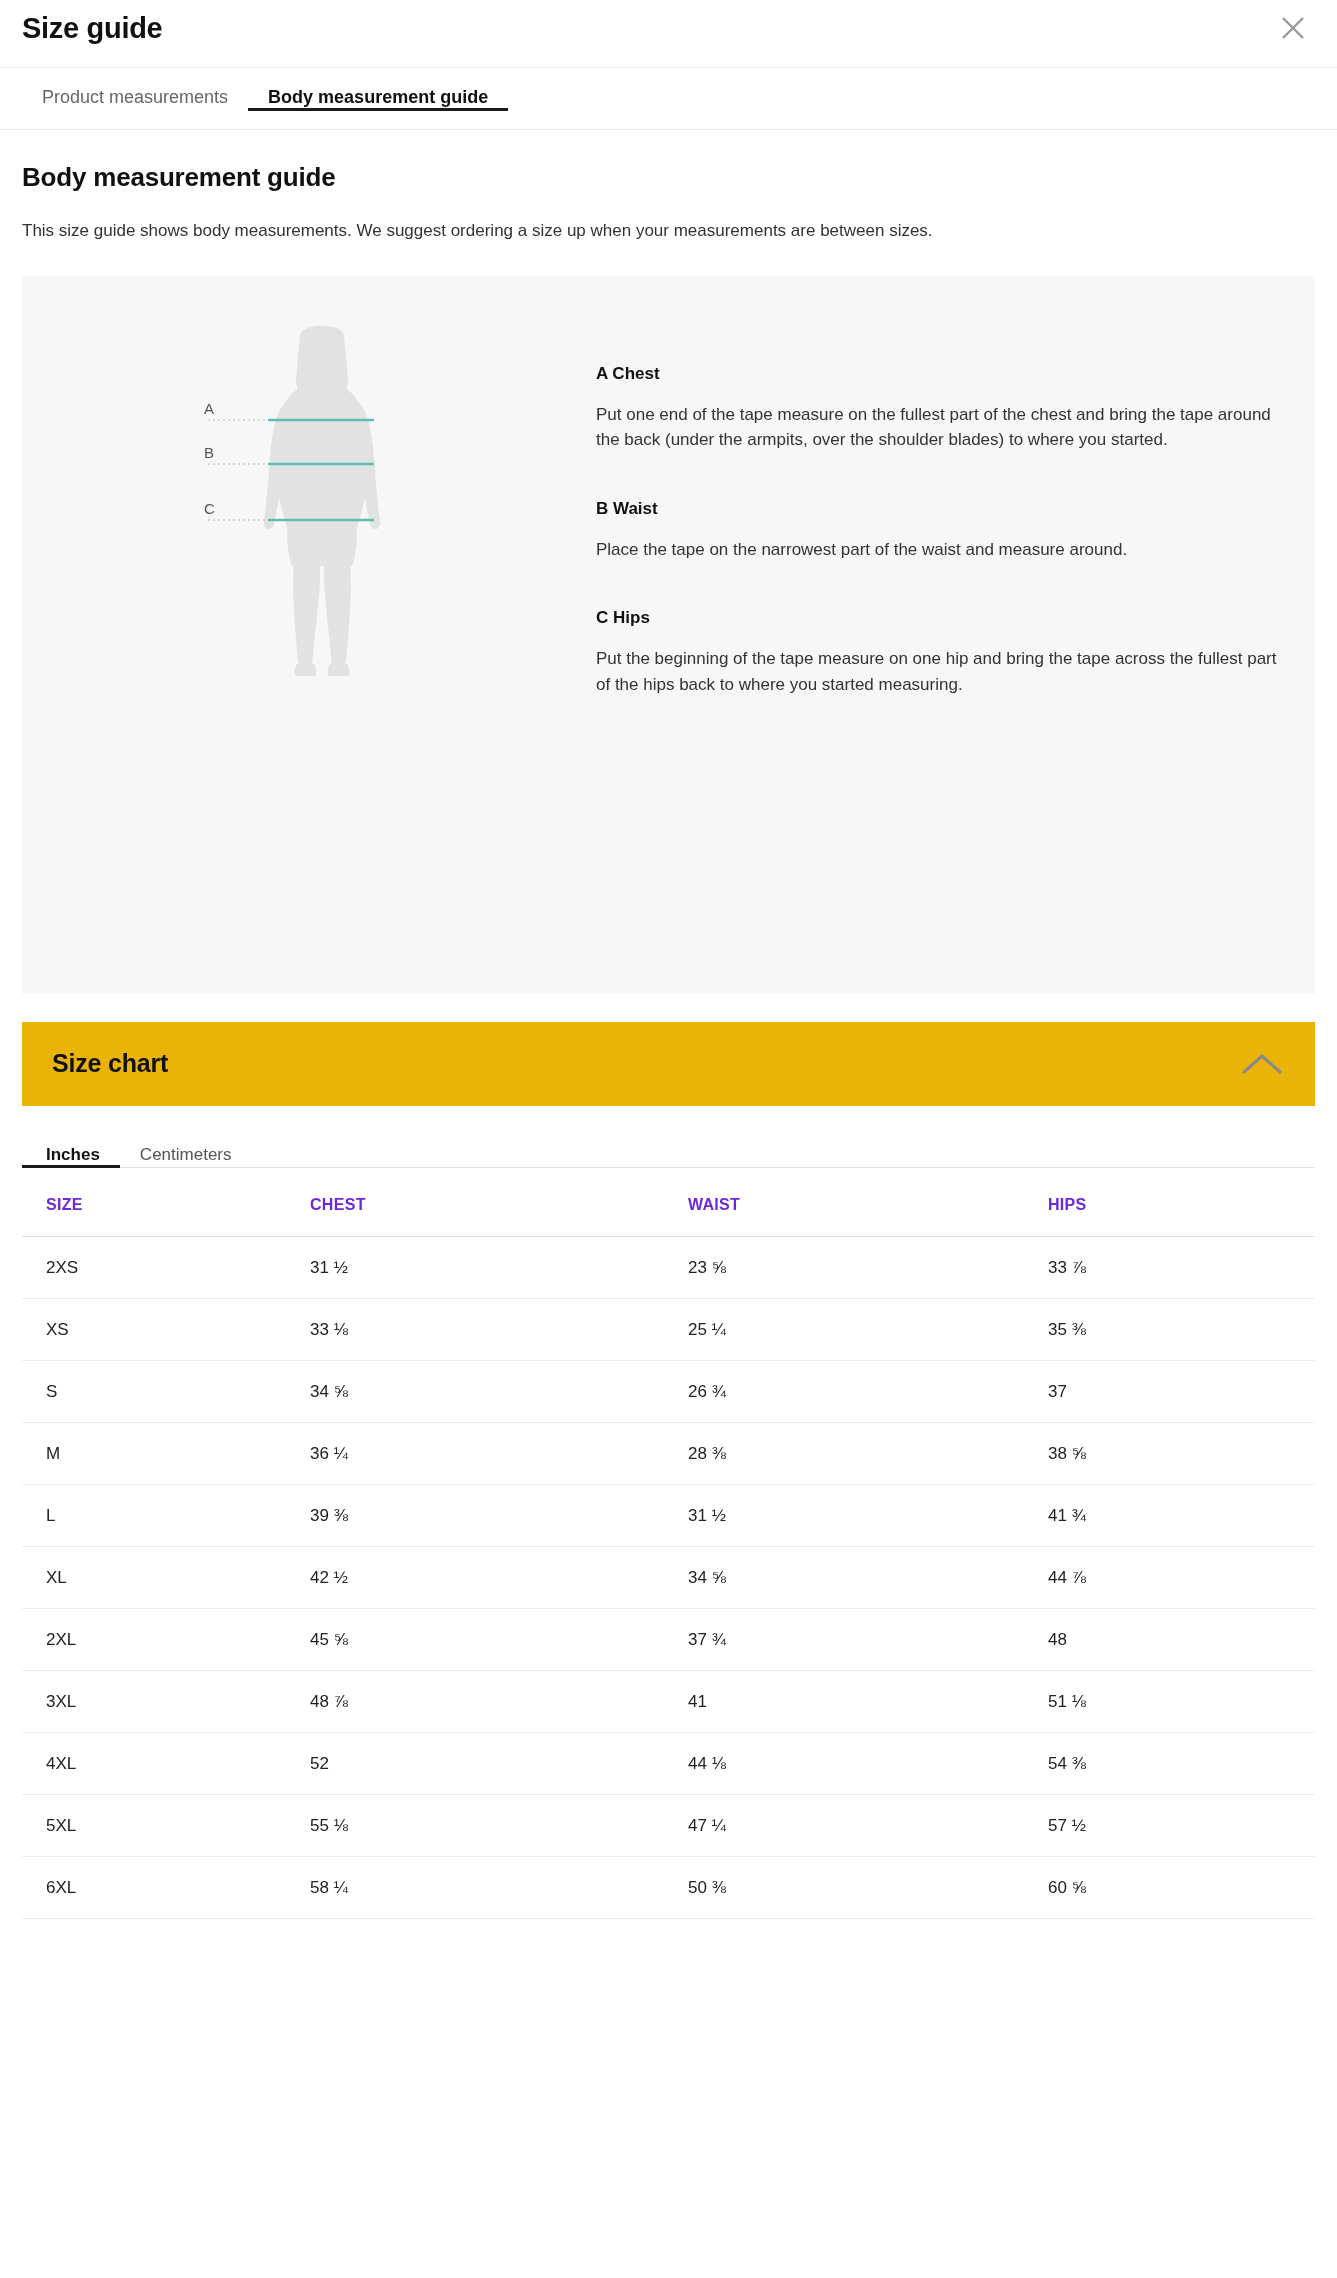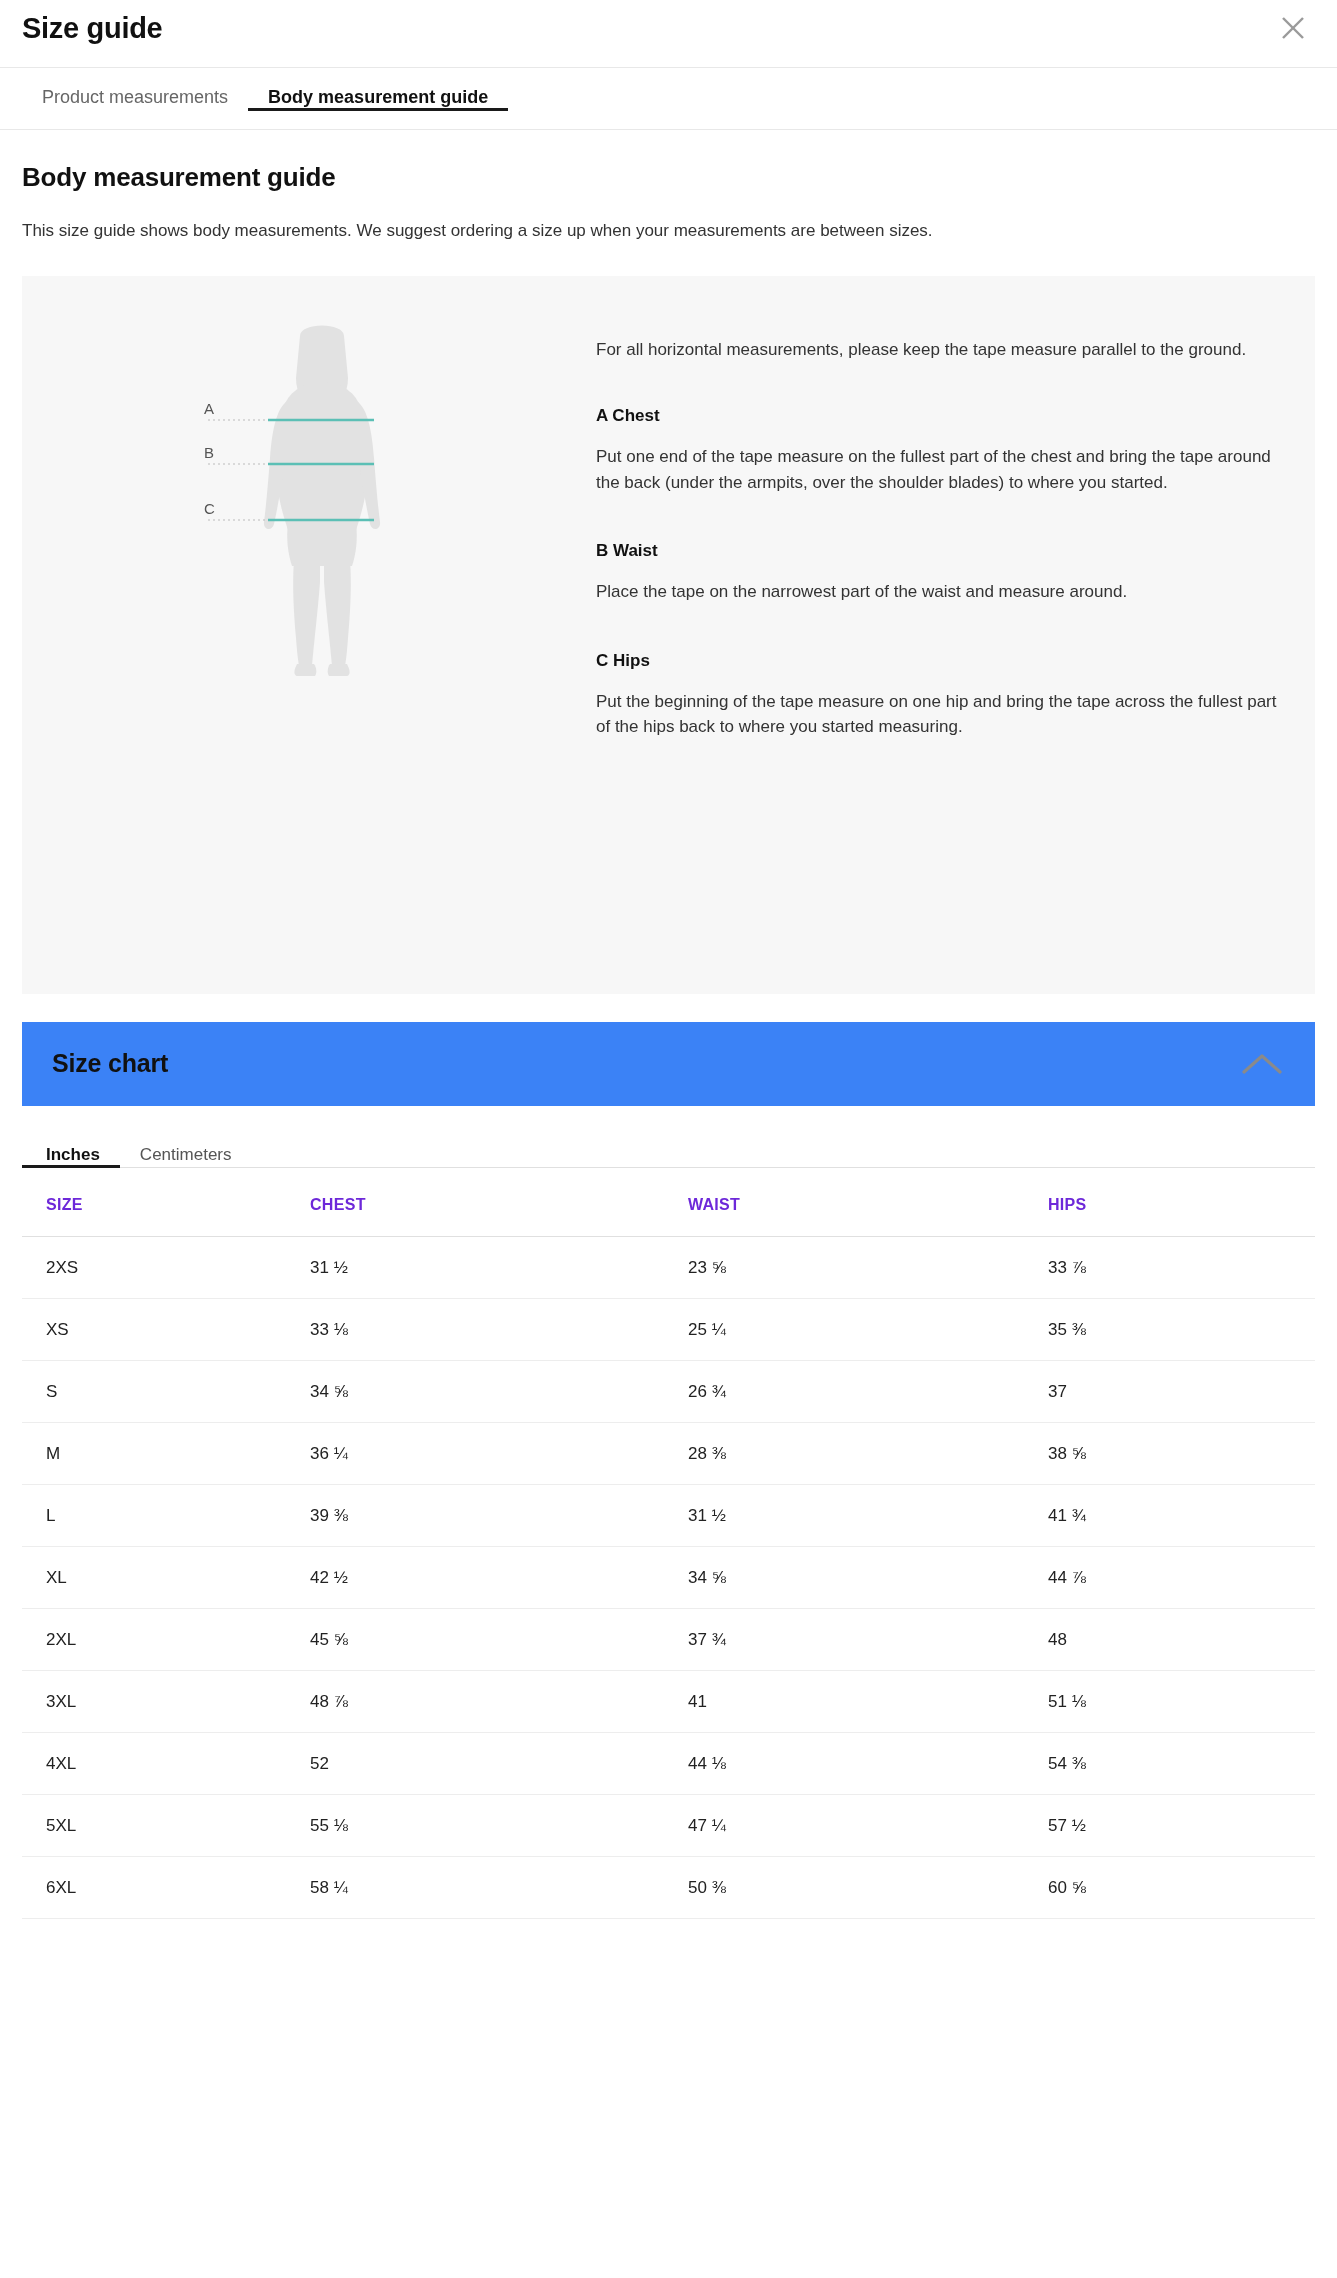--- a/index.html
+++ b/index.html
@@ -140,21 +140,21 @@
     font-weight: bold;
     letter-spacing: -0.2px;
     color: #111111;
     margin: 40px 0 0 0;
   }
   .accordion {
     margin-top: 28px;
     border: 0;
   }
   .accordion-head {
-    background: #3b82f6;
+    background: #eab308;
     height: 84px;
     display: flex;
     align-items: center;
     justify-content: space-between;
     padding: 0 30px;
     cursor: pointer;
   }
   .accordion-title {
     font-size: 25px;
     font-weight: bold;
@@ -281,21 +281,20 @@
             <line x1="6" y1="204" x2="66" y2="204" stroke="#bbbbbb" stroke-width="1" stroke-dasharray="2,3"></line>
 
             <text x="2" y="98" font-family="Liberation Sans, sans-serif" font-size="15" fill="#555555">A</text>
             <text x="2" y="142" font-family="Liberation Sans, sans-serif" font-size="15" fill="#555555">B</text>
             <text x="2" y="198" font-family="Liberation Sans, sans-serif" font-size="15" fill="#555555">C</text>
           </svg>
         </div>
       </div>
 
       <div class="guide-text-col">
-        <p class="guide-intro">For all horizontal measurements, please keep the tape measure parallel to the ground.</p>
 
         <div class="guide-item">
           <div class="guide-item-title">A Chest</div>
           <div class="guide-item-body">Put one end of the tape measure on the fullest part of the chest and bring the tape around the back (under the armpits, over the shoulder blades) to where you started.</div>
         </div>
 
         <div class="guide-item">
           <div class="guide-item-title">B Waist</div>
           <div class="guide-item-body">Place the tape on the narrowest part of the waist and measure around.</div>
         </div>

